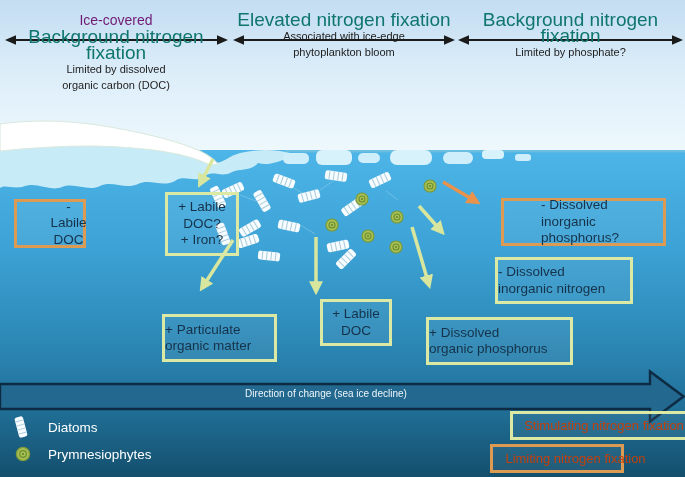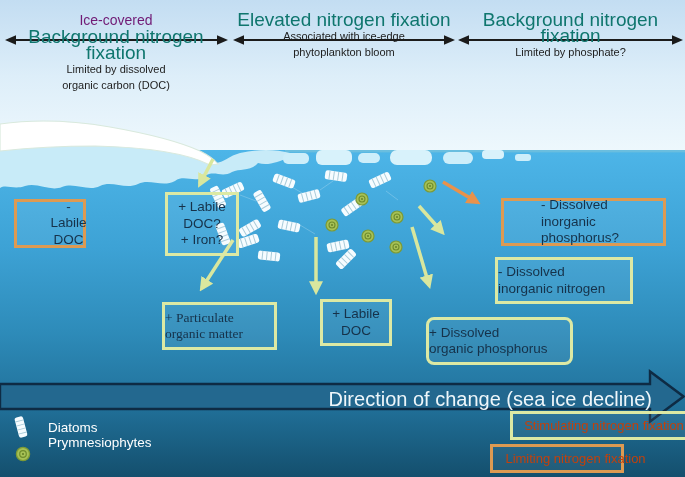--- a/index.html
+++ b/index.html
@@ -18,22 +18,22 @@
 
   .wbox{position:absolute;border:3px solid;box-sizing:border-box;display:flex;align-items:center;
         color:#16324a;font-size:13.5px;line-height:1.22;white-space:pre-line;
         background:rgba(255,255,255,0.06);}
   .wbox.center{justify-content:center;text-align:center;}
   .wbox.left{text-align:left;}
   .stim{border-color:#dce9a4;margin-left:40px;}
   .lim{border-color:#dd9a52;padding-left:37px;}
   .keybox{font-size:13px;justify-content:center;text-align:center;white-space:nowrap;color:#c2410c;}
 
-  .dir-label{position:absolute;top:388px;left:0;width:652px;text-align:right;
-             color:#eef6fa;font-size:20px;}
+  .dir-label{position:absolute;top:388px;left:0;width:652px;text-align:center;
+             color:#eef6fa;font-size:10px;}
   .leg-label{position:absolute;color:#ffffff;font-size:13.5px;}
 </style>
 </head>
 <body>
 
 <div class="stage">
 
   <div class="sky"></div>
   <div class="water"></div>
 
@@ -154,32 +154,32 @@
   <div class="zone" style="left:458px;width:225px;">
     <div class="zone-heading">Background nitrogen fixation</div>
     <div class="zone-desc">Limited by phosphate?</div>
   </div>
 
   <div class="wbox lim center" style="left:14px;top:199px;width:72px;height:49px;">- Labile
 DOC</div>
   <div class="wbox stim center" style="left:125px;top:192px;width:74px;height:64px;">+ Labile
 DOC?
 + Iron?</div>
-  <div class="wbox stim left" style="left:122px;top:302px;width:115px;height:48px;font-family:Liberation Serif, serif;">+ Particulate
+  <div class="wbox stim left" style="left:122px;top:314px;width:115px;height:48px;">+ Particulate
 organic matter</div>
   <div class="wbox stim center" style="left:280px;top:299px;width:72px;height:47px;">+ Labile
 DOC</div>
-  <div class="wbox stim left" style="left:386px;top:317px;width:147px;height:48px;border-radius:8px;">+ Dissolved
+  <div class="wbox stim left" style="left:386px;top:317px;width:147px;height:48px;">+ Dissolved
 organic phosphorus</div>
   <div class="wbox stim left" style="left:455px;top:257px;width:138px;height:47px;">- Dissolved
 inorganic nitrogen</div>
   <div class="wbox lim left" style="left:501px;top:198px;width:165px;height:48px;">- Dissolved
 inorganic phosphorus?</div>
 
   <div class="dir-label">Direction of change (sea ice decline)</div>
 
   <div class="leg-label" style="left:48px;top:420px;">Diatoms</div>
-  <div class="leg-label" style="left:48px;top:435px;">Prymnesiophytes</div>
+  <div class="leg-label" style="left:48px;top:447px;">Prymnesiophytes</div>
 
   <div class="wbox stim center keybox" style="left:470px;top:411px;width:188px;height:29px;">Stimulating nitrogen fixation</div>
   <div class="wbox lim center keybox" style="left:490px;top:444px;width:134px;height:29px;">Limiting nitrogen fixation</div>
 
 </div>
 
 </body></html>

